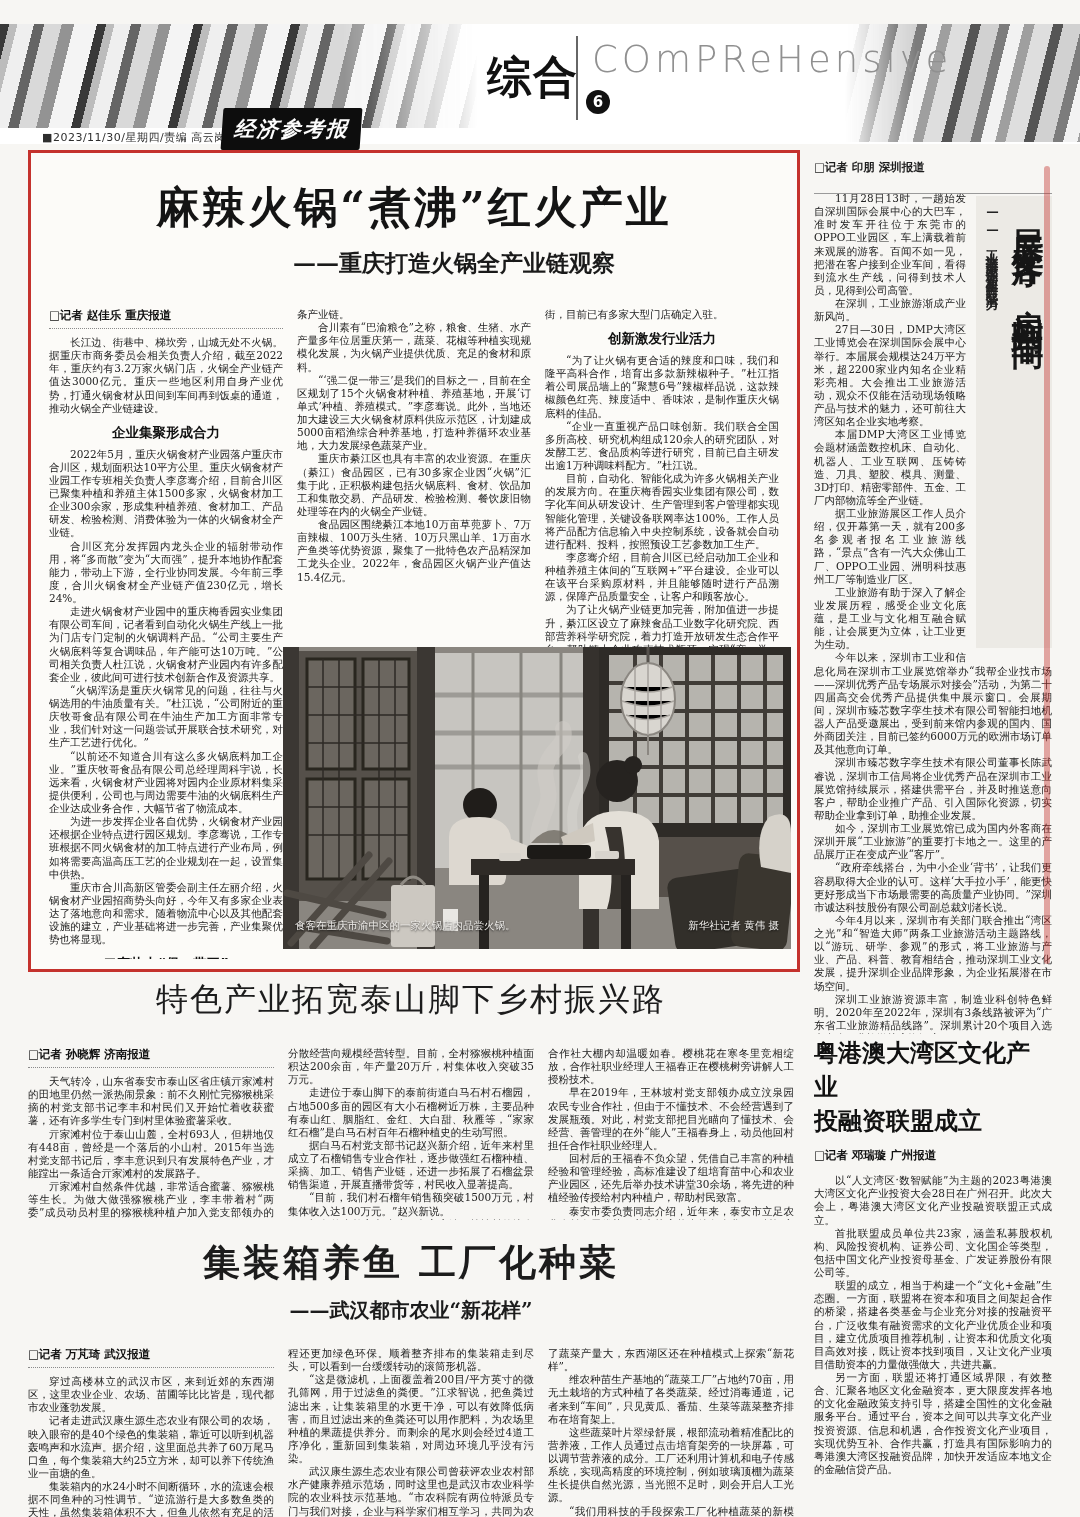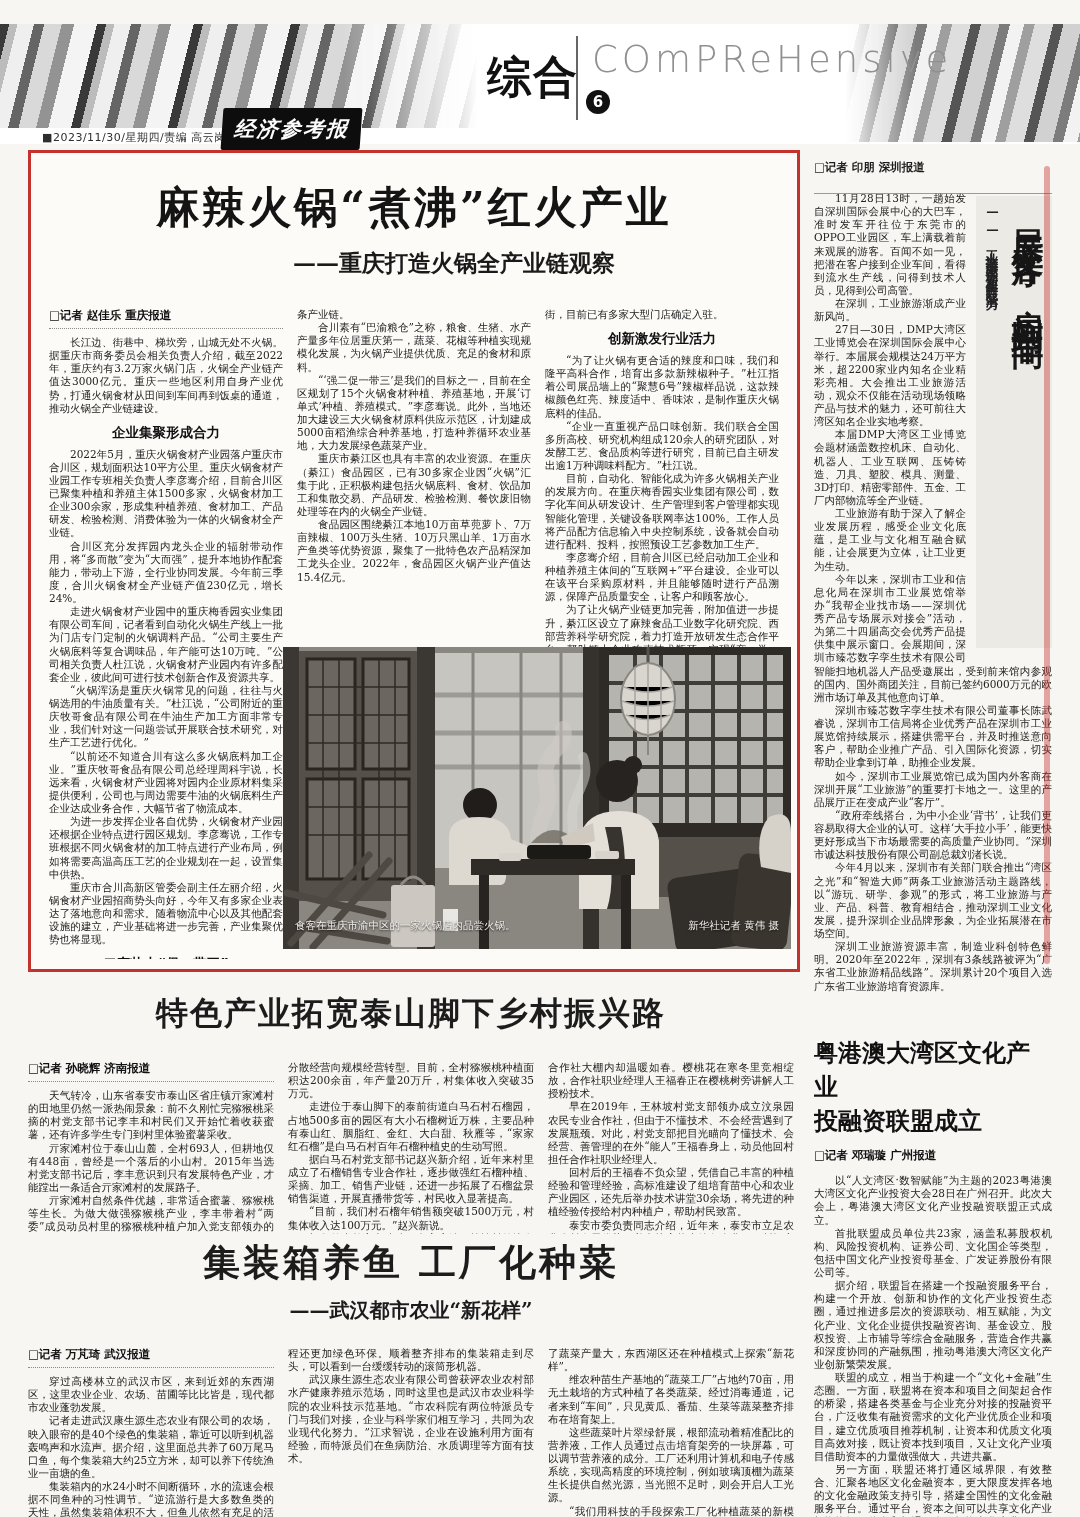--- a/index.html
+++ b/index.html
@@ -50,21 +50,21 @@
   .main-cols{position:absolute;left:18px;top:146px;width:730px;height:660px;}
   .main-cols .half{max-height:340px;}
   .photo{position:absolute;left:252px;top:494px;width:508px;height:302px;overflow:hidden;
          background:#8a8680;}
   .photo svg{display:block;width:100%;height:100%;}
   .cap{position:absolute;bottom:16px;font-family:"DejaVu Sans",sans-serif;font-size:10.5px;
        color:#f1efec;text-shadow:0 1px 2px rgba(0,0,0,.8);}
   .cap-l{left:12px;} .cap-r{right:12px;}
   
   .mid-art{position:absolute;left:28px;top:978px;width:766px;}
-  .mid-art h3{margin:14px;text-align:center;font-size:32px;font-weight:700;letter-spacing:2px;}
+  .mid-art h3{margin:0;text-align:center;font-size:32px;font-weight:400;letter-spacing:2px;}
   .mid-cols{margin-top:16px;height:182px;}
   .bot-art{position:absolute;left:28px;top:1238px;width:766px;}
   .bot-art h3{margin:0;text-align:center;font-size:37px;font-weight:900;letter-spacing:3px;}
   .bot-sub{text-align:center;font-size:20px;font-weight:700;margin-top:9px;}
   .bot-cols{margin-top:14px;height:186px;}
   
   .sidebar{position:absolute;left:814px;top:160px;width:238px;height:1357px;overflow:hidden;}
   .sb-byline{font-family:"DejaVu Sans",sans-serif;font-weight:700;font-size:11.5px;
              padding-bottom:18px;border-bottom:1px solid #9a9a9a;}
   .sb1{position:absolute;left:0;top:32px;width:238px;height:842px;overflow:hidden;}
@@ -246,20 +246,21 @@
       <div class="col">
         <div class="byline">□记者 万芃琦 武汉报道</div>
         <div>
             <div class="blk blk-p">穿过高楼林立的武汉市区，来到近郊的东西湖区，这里农业企业、农场、苗圃等比比皆是，现代都市农业蓬勃发展。</div>
             <div class="blk blk-p">记者走进武汉康生源生态农业有限公司的农场，映入眼帘的是40个绿色的集装箱，靠近可以听到机器轰鸣声和水流声。据介绍，这里面总共养了60万尾马口鱼，每个集装箱大约25立方米，却可以养下传统渔业一亩塘的鱼。</div>
             <div class="blk blk-p">集装箱内的水24小时不间断循环，水的流速会根据不同鱼种的习性调节。“逆流游行是大多数鱼类的天性，虽然集装箱体积不大，但鱼儿依然有充足的活动空间。”公司总经理江求智介绍说，活水养出来的鱼肉质更紧实。</div>
           </div>
       </div>
       <div class="col">
           <div class="blk blk-c">程还更加绿色环保。顺着整齐排布的集装箱走到尽头，可以看到一台缓缓转动的滚筒形机器。</div>
+          <div class="blk blk-p">“这是微滤机，上面覆盖着200目/平方英寸的微孔筛网，用于过滤鱼的粪便。”江求智说，把鱼粪过滤出来，让集装箱里的水更干净，可以有效降低病害，而且过滤出来的鱼粪还可以用作肥料，为农场里种植的果蔬提供养分。而剩余的尾水则会经过4道工序净化，重新回到集装箱，对周边环境几乎没有污染。</div>
           <div class="blk blk-p">武汉康生源生态农业有限公司曾获评农业农村部水产健康养殖示范场，同时这里也是武汉市农业科学院的农业科技示范基地。“市农科院有两位特派员专门与我们对接，企业与科学家们相互学习，共同为农业现代化努力。”江求智说，企业在设施利用方面有经验，而特派员们在鱼病防治、水质调理等方面有技术。</div>
         </div>
       <div class="col">
           <div class="blk blk-c">了蔬菜产量大，东西湖区还在种植模式上探索“新花样”。</div>
           <div class="blk blk-p">维农种苗生产基地的“蔬菜工厂”占地约70亩，用无土栽培的方式种植了各类蔬菜。经过消毒通道，记者来到“车间”，只见黄瓜、番茄、生菜等蔬菜整齐排布在培育架上。</div>
           <div class="blk blk-p">这些蔬菜叶片翠绿舒展，根部流动着精准配比的营养液，工作人员通过点击培育架旁的一块屏幕，可以调节营养液的成分。工厂还利用计算机和电子传感系统，实现高精度的环境控制，例如玻璃顶棚为蔬菜生长提供自然光源，当光照不足时，则会开启人工光源。</div>
           <div class="blk blk-p">“我们用科技的手段探索工厂化种植蔬菜的新模式，人为创造出一个稳定的生长环境，可以让人们一年四季吃到各类蔬菜。”维农种苗生产基地生产主管杨佩说，目前“蔬菜工厂”里的叶菜每年可收获19茬，瓜果类蔬菜可收获3茬，年产量约240吨。</div>
         </div>
     </div>
   </div>
@@ -268,36 +269,36 @@
     <div class="sb-byline">□记者 印朋 深圳报道</div>
     <div class="sb1">
       <div class="v-head">
         <div class="v-main">展厅变客厅 房间到车间</div>
         <div class="v-sub">——工业旅游激发深圳新质生产力旺盛活力</div>
       </div>
     <div class="blk blk-p">11月28日13时，一趟始发自深圳国际会展中心的大巴车，准时发车开往位于东莞市的OPPO工业园区，车上满载着前来观展的游客。百闻不如一见，把潜在客户接到企业车间，看得到流水生产线，问得到技术人员，见得到公司高管。</div>
         <div class="blk blk-p">在深圳，工业旅游渐成产业新风尚。</div>
         <div class="blk blk-p">27日—30日，DMP大湾区工业博览会在深圳国际会展中心举行。本届展会规模达24万平方米，超2200家业内知名企业精彩亮相。大会推出工业旅游活动，观众不仅能在活动现场领略产品与技术的魅力，还可前往大湾区知名企业实地考察。</div>
         <div class="blk blk-p">本届DMP大湾区工业博览会题材涵盖数控机床、自动化、机器人、工业互联网、压铸铸造、刀具、塑胶、模具、测量、3D打印、精密零部件、五金、工厂内部物流等全产业链。</div>
+        <div class="blk blk-p">据工业旅游展区工作人员介绍，仅开幕第一天，就有200多名参观者报名工业旅游线路，“景点”含有一汽大众佛山工厂、OPPO工业园、洲明科技惠州工厂等制造业厂区。</div>
         <div class="blk blk-p">工业旅游有助于深入了解企业发展历程，感受企业文化底蕴，是工业与文化相互融合赋能，让会展更为立体，让工业更为生动。</div>
         <div class="blk blk-p">今年以来，深圳市工业和信息化局在深圳市工业展览馆举办“我帮企业找市场——深圳优秀产品专场展示对接会”活动，为第二十四届高交会优秀产品提供集中展示窗口。会展期间，深圳市臻芯数字孪生技术有限公司智能扫地机器人产品受邀展出，受到前来馆内参观的国内、国外商团关注，目前已签约6000万元的欧洲市场订单及其他意向订单。</div>
         <div class="blk blk-p">深圳市臻芯数字孪生技术有限公司董事长陈武睿说，深圳市工信局将企业优秀产品在深圳市工业展览馆持续展示，搭建供需平台，并及时推送意向客户，帮助企业推广产品、引入国际化资源，切实帮助企业拿到订单，助推企业发展。</div>
         <div class="blk blk-p">如今，深圳市工业展览馆已成为国内外客商在深圳开展“工业旅游”的重要打卡地之一。这里的产品展厅正在变成产业“客厅”。</div>
         <div class="blk blk-p">“政府牵线搭台，为中小企业‘背书’，让我们更容易取得大企业的认可。这样‘大手拉小手’，能更快更好形成当下市场最需要的高质量产业协同。”深圳市诚达科技股份有限公司副总裁刘渚长说。</div>
         <div class="blk blk-p">今年4月以来，深圳市有关部门联合推出“湾区之光”和“智造大师”两条工业旅游活动主题路线，以“游玩、研学、参观”的形式，将工业旅游与产业、产品、科普、教育相结合，推动深圳工业文化发展，提升深圳企业品牌形象，为企业拓展潜在市场空间。</div>
         <div class="blk blk-p">深圳工业旅游资源丰富，制造业科创特色鲜明。2020年至2022年，深圳有3条线路被评为“广东省工业旅游精品线路”。深圳累计20个项目入选广东省工业旅游培育资源库。</div>
       </div>
     <div class="sb2">
       <div class="h4l">粤港澳大湾区文化产业</div>
       <div class="h4l">投融资联盟成立</div>
       <div class="byline">□记者 邓瑞璇 广州报道</div>
       <div>
           <div class="blk blk-p">以“人文湾区·数智赋能”为主题的2023粤港澳大湾区文化产业投资大会28日在广州召开。此次大会上，粤港澳大湾区文化产业投融资联盟正式成立。</div>
           <div class="blk blk-p">首批联盟成员单位共23家，涵盖私募股权机构、风险投资机构、证券公司、文化国企等类型，包括中国文化产业投资母基金、广发证券股份有限公司等。</div>
-          <div class="blk blk-p">据介绍，联盟旨在搭建一个投融资服务平台，构建一个开放、创新和协作的文化产业投资生态圈，通过推进多层次的资源联动、相互赋能，为文化产业、文化企业提供投融资咨询、基金设立、股权投资、上市辅导等综合金融服务，营造合作共赢和深度协同的产融氛围，推动粤港澳大湾区文化产业创新繁荣发展。</div>
           <div class="blk blk-p">联盟的成立，相当于构建一个“文化+金融”生态圈。一方面，联盟将在资本和项目之间架起合作的桥梁，搭建各类基金与企业充分对接的投融资平台，广泛收集有融资需求的文化产业优质企业和项目，建立优质项目推荐机制，让资本和优质文化项目高效对接，既让资本找到项目，又让文化产业项目借助资本的力量做强做大，共进共赢。</div>
           <div class="blk blk-p">另一方面，联盟还将打通区域界限，有效整合、汇聚各地区文化金融资本，更大限度发挥各地的文化金融政策支持引导，搭建全国性的文化金融服务平台。通过平台，资本之间可以共享文化产业投资资源、信息和机遇，合作投资文化产业项目，实现优势互补、合作共赢，打造具有国际影响力的粤港澳大湾区投融资品牌，加快开发适应本地文企的金融信贷产品。</div>
         </div>
     </div>
   </div>
 
   <div class="red-edge"></div>
 </div>
 
 </body></html>

